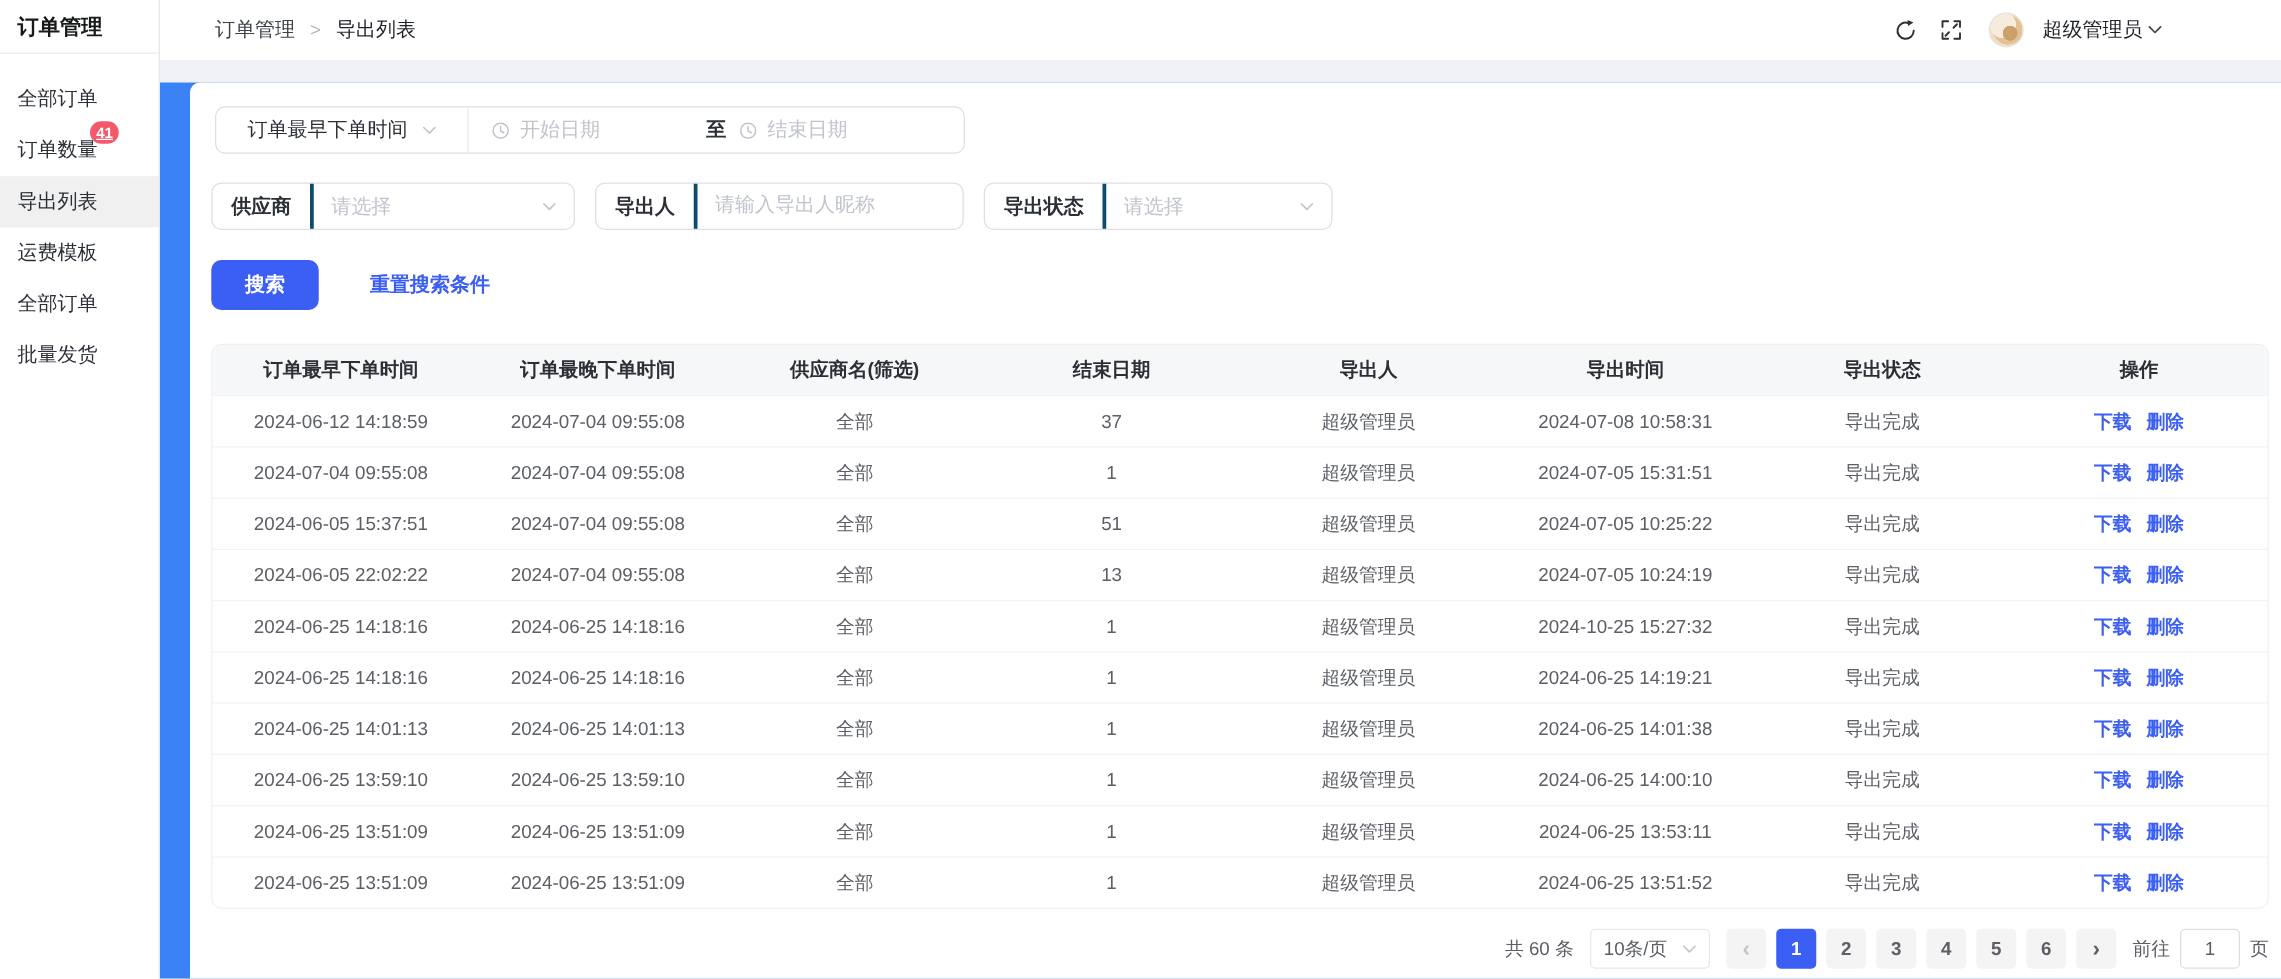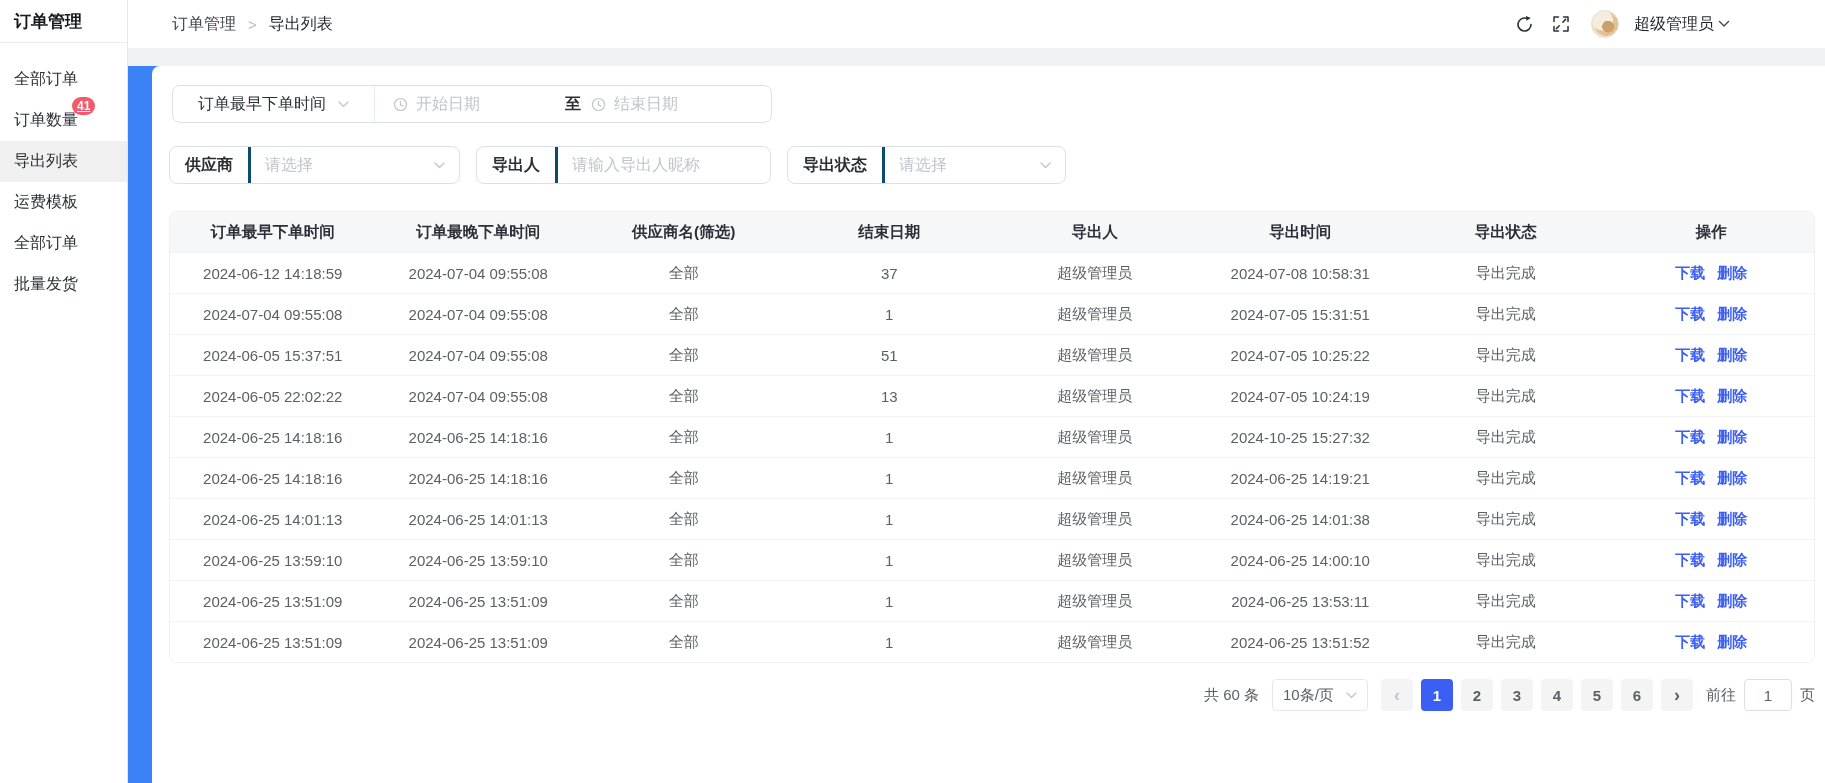--- a/index.html
+++ b/index.html
@@ -222,20 +222,24 @@
             <span class="group-label">导出状态</span>
             <span class="group-value gv-status">
               <span>请选择</span>
               <svg class="icon-svg" width="11" height="7" viewBox="0 0 11 7">
                 <polyline points="1,1 5.5,5.5 10,1" fill="none" stroke="#c0c4cc" stroke-width="1.3" stroke-linecap="round" stroke-linejoin="round"></polyline>
               </svg>
             </span>
           </div>
         </div>
 
+        <div class="actions">
+          <button class="btn-search">搜索</button>
+          <span class="link-reset">重置搜索条件</span>
+        </div>
 
         <div class="table-card">
           <div class="t-row t-head">
 
               <div class="t-cell t-hcell">订单最早下单时间</div>
 
               <div class="t-cell t-hcell">订单最晚下单时间</div>
 
               <div class="t-cell t-hcell">供应商名(筛选)</div>
 

